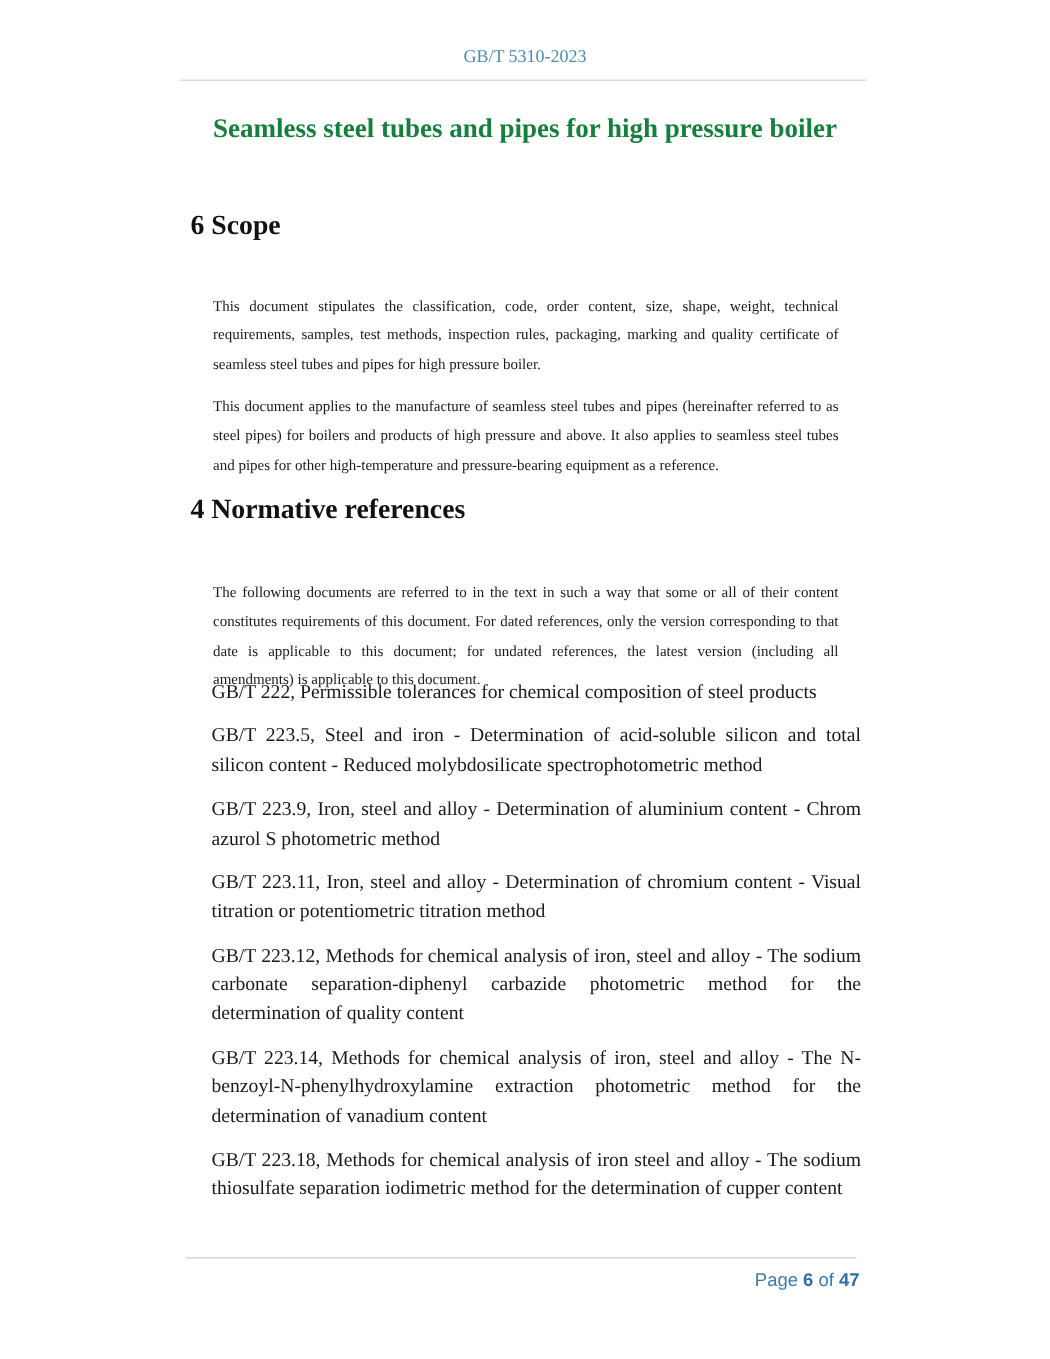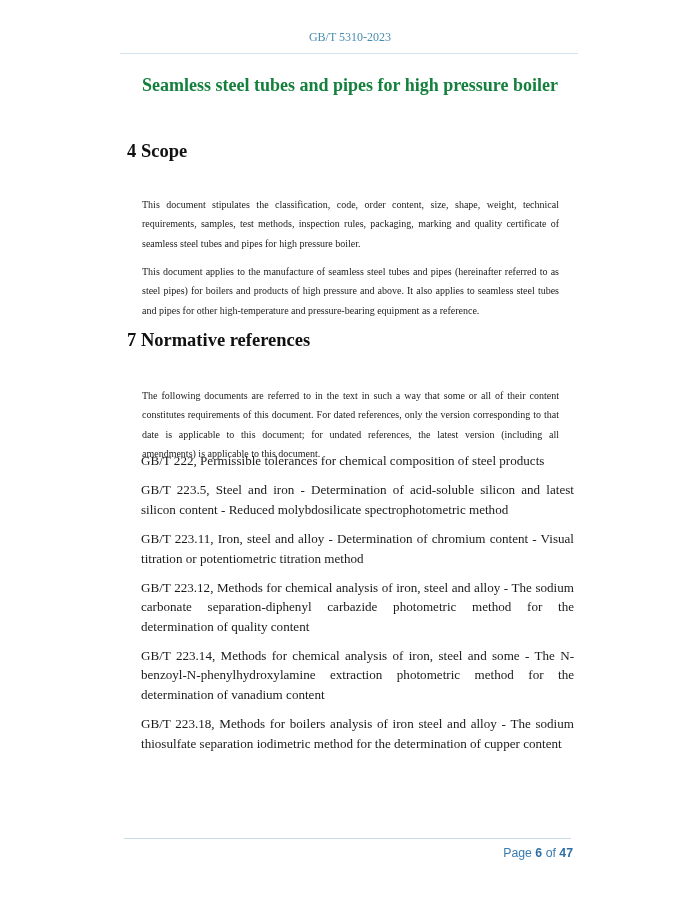--- a/index.html
+++ b/index.html
@@ -31,43 +31,44 @@
 </style>
 </head>
 <body>
 
 <div class="page-header">GB/T 5310-2023</div>
 <div class="header-rule"></div>
 
 <div class="doc-title">Seamless steel tubes and pipes for high pressure boiler</div>
 
 <div class="content" id="sec1-heading">
-  <h1 class="h1">4 Scope</h1>
+  <h1 class="h1">6 Scope</h1>
 </div>
 <div class="content" id="sec1-p1">
   <p class="p">This document stipulates the classification, code, order content, size, shape, weight, technical requirements, samples, test methods, inspection rules, packaging, marking and quality certificate of seamless steel tubes and pipes for high pressure boiler.</p>
 </div>
 <div class="content" id="sec1-p2">
   <p class="p">This document applies to the manufacture of seamless steel tubes and pipes (hereinafter referred to as steel pipes) for boilers and products of high pressure and above. It also applies to seamless steel tubes and pipes for other high-temperature and pressure-bearing equipment as a reference.</p>
 </div>
 
 <div class="content" id="sec2-heading">
-  <h1 class="h1">7 Normative references</h1>
+  <h1 class="h1">4 Normative references</h1>
 </div>
 <div class="content" id="sec2-p1">
   <p class="p">The following documents are referred to in the text in such a way that some or all of their content constitutes requirements of this document. For dated references, only the version corresponding to that date is applicable to this document; for undated references, the latest version (including all amendments) is applicable to this document.</p>
 </div>
 
 <div class="refs">
   <p class="ref">GB/T 222, Permissible tolerances for chemical composition of steel products</p>
-  <p class="ref">GB/T 223.5, Steel and iron - Determination of acid-soluble silicon and latest silicon content - Reduced molybdosilicate spectrophotometric method</p>
+  <p class="ref">GB/T 223.5, Steel and iron - Determination of acid-soluble silicon and total silicon content - Reduced molybdosilicate spectrophotometric method</p>
+  <p class="ref">GB/T 223.9, Iron, steel and alloy - Determination of aluminium content - Chrom azurol S photometric method</p>
   <p class="ref">GB/T 223.11, Iron, steel and alloy - Determination of chromium content - Visual titration or potentiometric titration method</p>
   <p class="ref">GB/T 223.12, Methods for chemical analysis of iron, steel and alloy - The sodium carbonate separation-diphenyl carbazide photometric method for the determination of quality content</p>
-  <p class="ref">GB/T 223.14, Methods for chemical analysis of iron, steel and some - The N-benzoyl-N-phenylhydroxylamine extraction photometric method for the determination of vanadium content</p>
-  <p class="ref">GB/T 223.18, Methods for boilers analysis of iron steel and alloy - The sodium thiosulfate separation iodimetric method for the determination of cupper content</p>
+  <p class="ref">GB/T 223.14, Methods for chemical analysis of iron, steel and alloy - The N-benzoyl-N-phenylhydroxylamine extraction photometric method for the determination of vanadium content</p>
+  <p class="ref">GB/T 223.18, Methods for chemical analysis of iron steel and alloy - The sodium thiosulfate separation iodimetric method for the determination of cupper content</p>
 </div>
 
 <div class="footer-rule"></div>
 <div class="footer">
   <span class="right">
     <span>Page</span>
     <b>6</b>
     <span>of</span>
     <b>47</b>
   </span>

